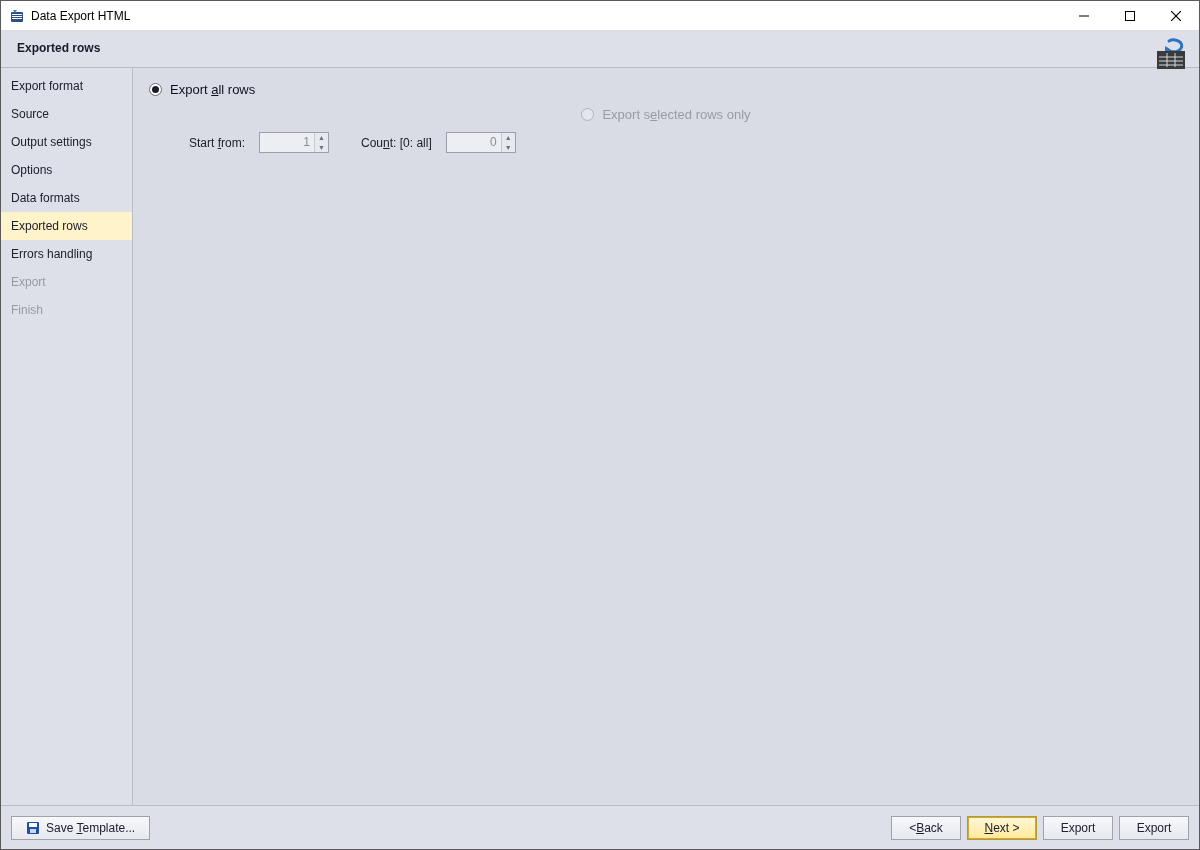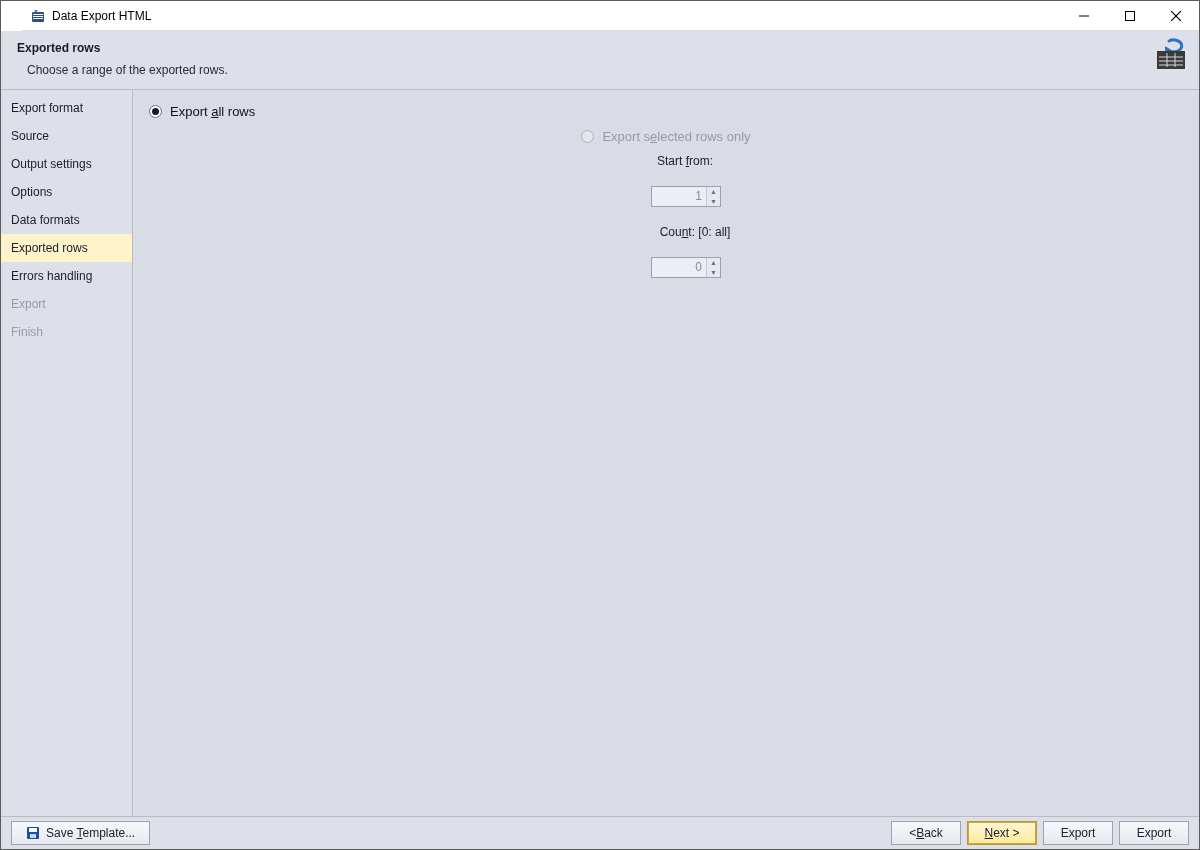--- a/index.html
+++ b/index.html
@@ -1,20 +1,20 @@
 <!DOCTYPE html>
 <html><head>
 <meta charset="utf-8">
 <style>
   * { box-sizing: border-box; font-family: "Segoe UI", Tahoma, sans-serif; }
   html, body { margin: 0; padding: 0; height: 100%; }
   body { background: #ffffff; width: 1200px; height: 850px; overflow: hidden; border: 1px solid #5a5a5a; display: flex; flex-direction: column; }
 
   
-  .titlebar { height: 30px; background: #ffffff; display: flex; align-items: center; padding-left: 8px; border-bottom: 1px solid #dcdcdc; margin-left: 21px; }
+  .titlebar { height: 30px; background: #ffffff; display: flex; align-items: center; padding-left: 8px; border-bottom: 1px solid #dcdcdc; }
   .titlebar .app-icon { width: 16px; height: 16px; margin-right: 6px; }
   .titlebar .title { font-size: 12px; color: #000; flex: 1; }
   .titlebar .win-controls { display: flex; }
   .titlebar .win-btn { width: 46px; height: 30px; display: flex; align-items: center; justify-content: center; font-size: 14px; color: #000; }
 
   
   .header { background: #dde0e9; padding: 10px 16px 12px 16px; position: relative; border-bottom: 1px solid #b9bcc5; }
   .header .htitle { font-size: 12px; font-weight: bold; color: #1a1a2a; }
   .header .hdesc { font-size: 12px; color: #2a2a3a; margin-top: 8px; padding-left: 10px; }
   .header .header-icon { position: absolute; right: 12px; top: 6px; }
@@ -27,30 +27,30 @@
   .side-item.disabled { color: #9a9aa5; }
   .content { flex: 1; padding: 14px 16px; }
 
   .radio-row { display: flex; align-items: center; margin-bottom: 10px; font-size: 13px; color: #101020; }
   .radio-row.disabled { color: #9a9aa5; justify-content: center; }
   .radio { width: 13px; height: 13px; border: 1px solid #6b6e7a; border-radius: 50%; margin-right: 8px; position: relative; background: #fff; }
   .radio.disabled { border-color: #b0b2bb; background: #e4e6ee; }
   .radio.checked::after { content: ""; position: absolute; width: 7px; height: 7px; background: #1a1a2a; border-radius: 50%; top: 2px; left: 2px; }
   .radio-row u { text-decoration: underline; }
 
-  .range-inputs { display: flex; align-items: center; margin-left: 40px; margin-top: 6px; font-size: 12px; color: #202030; gap: 18px; flex-direction: column; }
+  .range-inputs { display: flex; align-items: center; margin-left: 40px; margin-top: 6px; font-size: 12px; color: #202030; gap: 12px; }
   .range-inputs .lbl { margin-right: 2px; }
   .range-inputs .lbl.second { margin-left: 20px; }
   .numbox { display: flex; align-items: stretch; height: 21px; border: 1px solid #9da0aa; background: #f0f1f6; }
   .numbox .numval { width: 54px; text-align: right; padding: 2px 4px 0 2px; font-size: 12px; color: #8a8c95; background: #eceef3; }
   .numbox .spin { width: 14px; display: flex; flex-direction: column; border-left: 1px solid #c7cad2; }
   .numbox .spin .arr { flex: 1; font-size: 7px; display: flex; align-items: center; justify-content: center; color: #6f727c; background: #e7e9f0; }
 
   
-  .footer { height: 33px; background: #dde0e9; border-top: 1px solid #b9bcc5; display: flex; align-items: center; padding: 0 10px; }
+  .footer { height: 44px; background: #dde0e9; border-top: 1px solid #b9bcc5; display: flex; align-items: center; padding: 0 10px; }
   .footer .btn { height: 24px; border: 1px solid #9fa2ac; background: linear-gradient(#f7f8fb, #e7e9ef); font-size: 12px; color: #202030; padding: 0 14px; display: flex; align-items: center; justify-content: center; margin-left: 6px; cursor: default; min-width: 70px; }
   .footer .btn.primary { background: linear-gradient(#fff7d9, #ffe999); border: 1px solid #b89a2a; box-shadow: 0 0 0 1px #caa93f inset; }
   .footer .btn .icon { width: 14px; height: 14px; margin-right: 6px; }
   .footer .spacer { flex: 1; }
   .footer u { text-decoration: underline; }
 </style>
 </head>
 <body>
 
 <div class="titlebar">
@@ -79,21 +79,20 @@
       <svg width="10" height="10" viewBox="0 0 10 10">
           <line x1="0" y1="0" x2="10" y2="10" stroke="#000" stroke-width="1.2"></line>
           <line x1="10" y1="0" x2="0" y2="10" stroke="#000" stroke-width="1.2"></line>
         </svg>
     </div>
   </div>
 </div>
 
 <div class="header">
   <div class="htitle">Exported rows</div>
-  <div class="hdesc">Choose a range of the exported rows.</div>
   <div class="header-icon">
     <svg width="40" height="34" viewBox="0 0 40 34">
       <path d="M22 4 A8 6 0 1 1 20 12" fill="none" stroke="#2c72c7" stroke-width="3" stroke-linecap="round"></path>
       <polygon points="18,9 24,13 18,17" fill="#2c72c7"></polygon>
       <rect x="10" y="14" width="28" height="18" fill="#3a3a3a"></rect>
       <rect x="12" y="16" width="24" height="14" fill="#3a3a3a"></rect>
       <line x1="12" y1="20" x2="36" y2="20" stroke="#d5d7de" stroke-width="1"></line>
       <line x1="12" y1="24" x2="36" y2="24" stroke="#d5d7de" stroke-width="1"></line>
       <line x1="12" y1="28" x2="36" y2="28" stroke="#d5d7de" stroke-width="1"></line>
       <line x1="20" y1="16" x2="20" y2="30" stroke="#d5d7de" stroke-width="1"></line>

